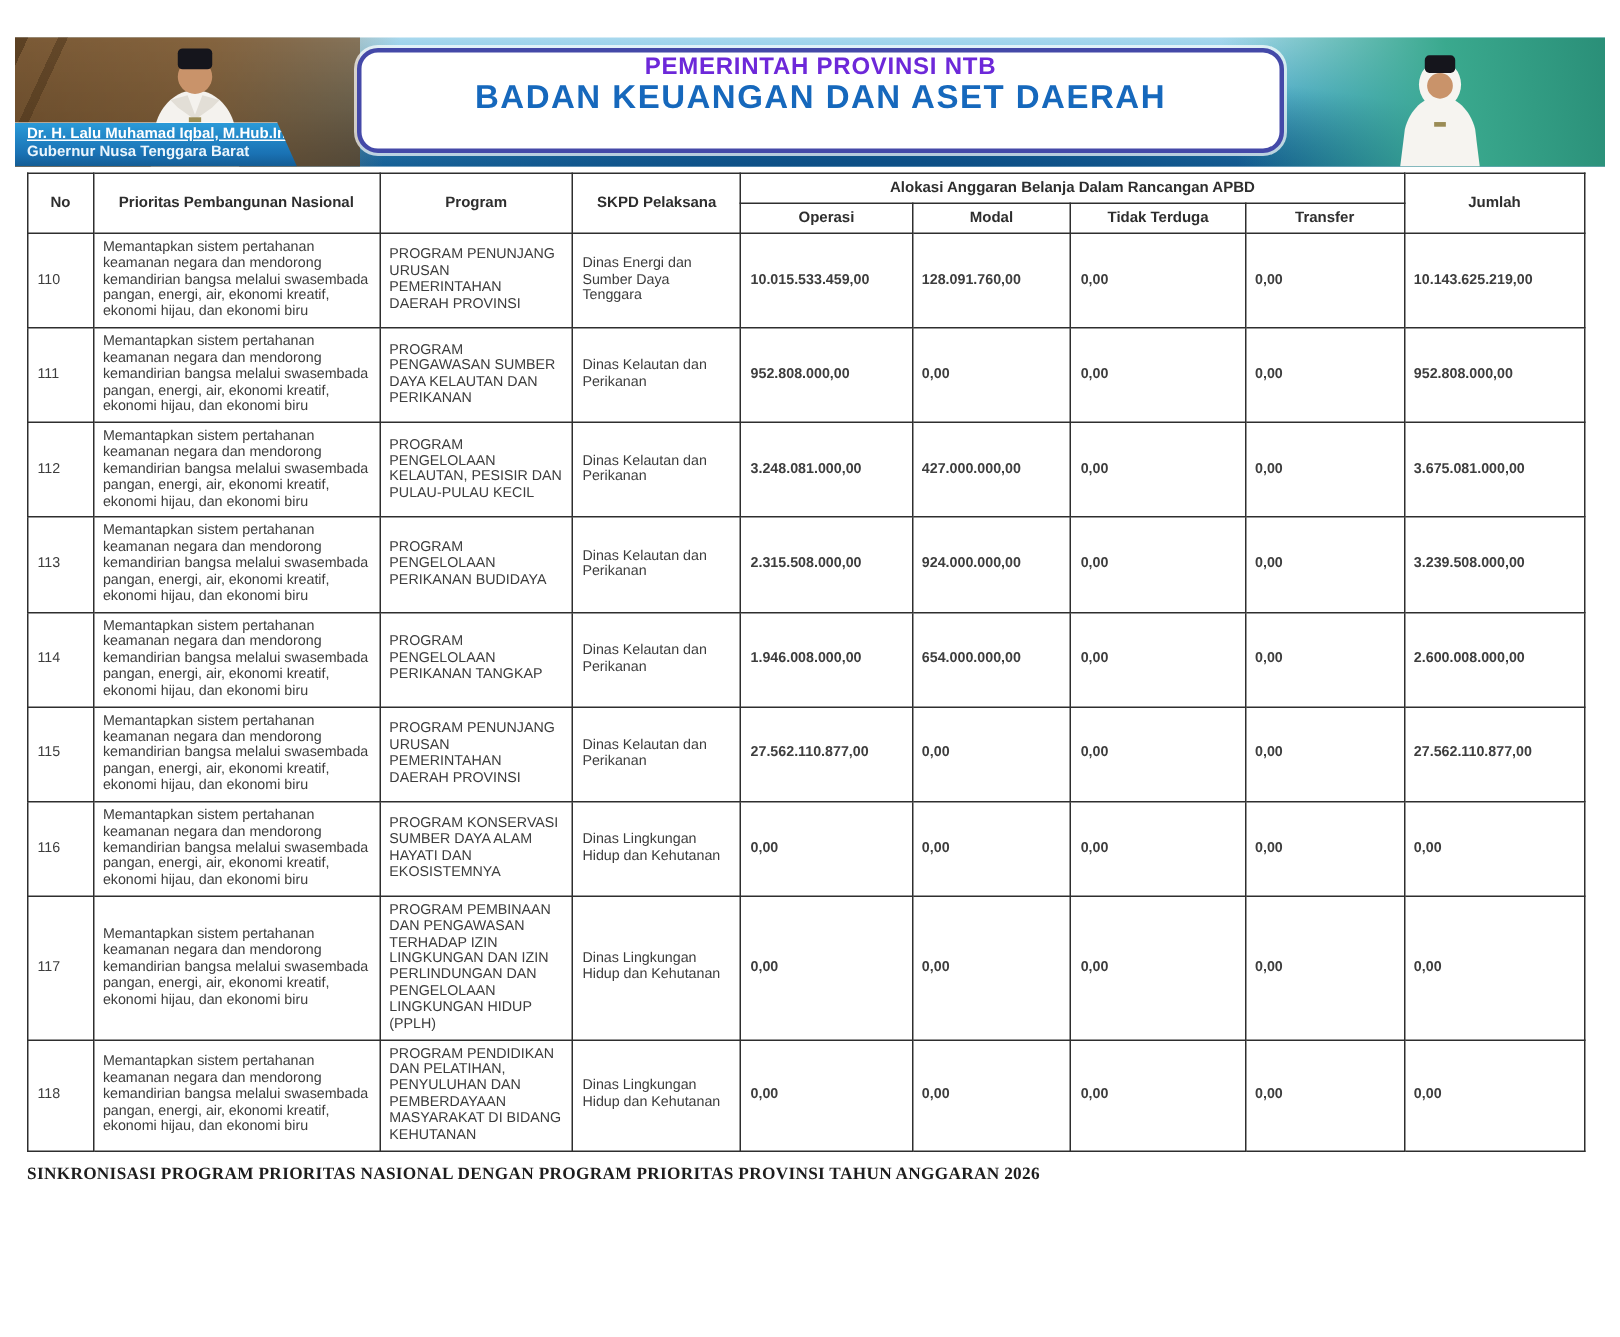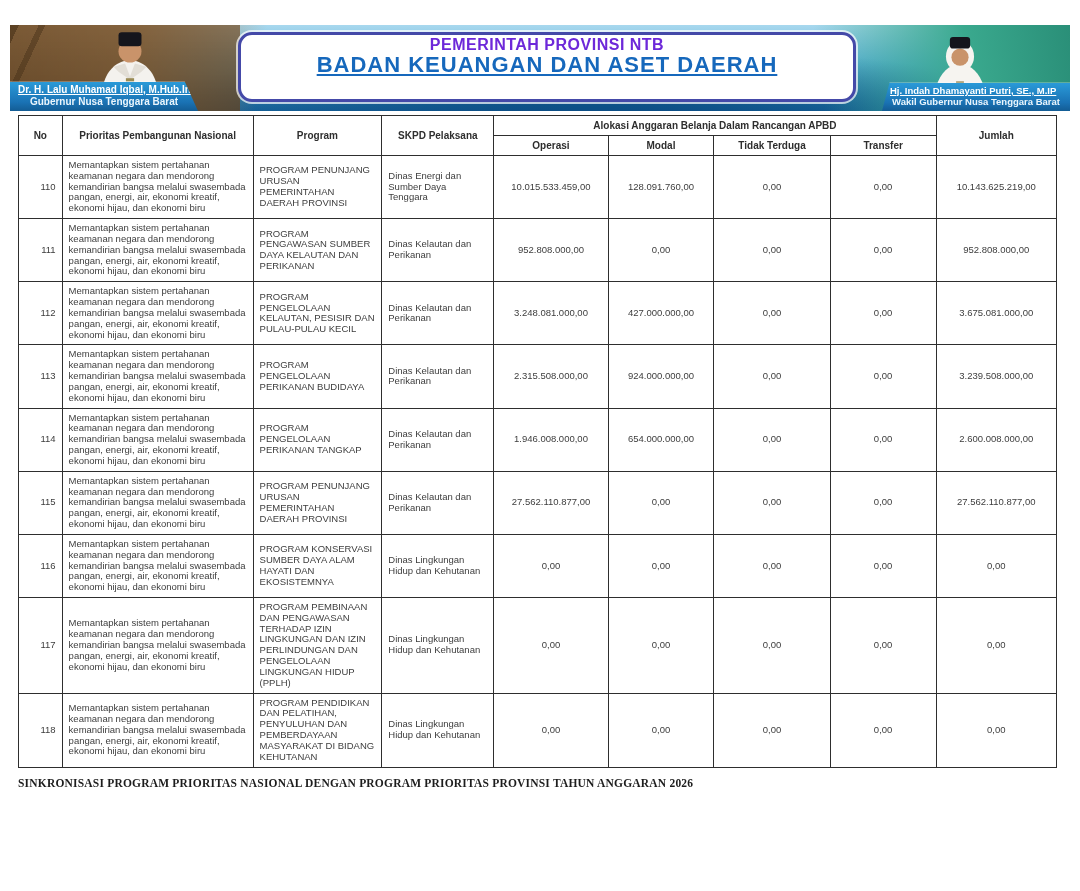--- a/index.html
+++ b/index.html
@@ -32,43 +32,43 @@
 
   .nameplate {
     position:absolute; bottom:0; z-index:5; padding:2px 8px 3px 8px;
     background:linear-gradient(180deg,#2a9ad8 0%,#1a72b4 70%,#135c94 100%);
     color:#fff; font-size:10px; font-weight:bold; line-height:1.22;
     box-shadow:0 -1px 0 #ffffff;
   }
   .nameplate-left { left:0; width:188px; clip-path:polygon(0 0, 93% 0, 100% 100%, 0 100%); }
   .nameplate-right { right:0; width:188px; font-size:9.5px; clip-path:polygon(4% 0, 100% 0, 100% 100%, 0 100%); }
   .nameplate .nm-name { text-decoration:underline; white-space:nowrap; }
-  .nameplate .nm-title { color:#eaf5fc; white-space:nowrap;text-align:center; }
+  .nameplate .nm-title { color:#eaf5fc; white-space:nowrap; }
 
   .letterhead-box {
     position:absolute; left:228px; right:214px; top:7px; height:70px; z-index:4;
     background:#ffffff; border:3px solid #4449a8; border-radius:14px;
     text-align:center; padding-top:2px; box-shadow:0 0 0 2px rgba(255,255,255,.7);
   }
   .lh-parent   { font-size:16px; font-weight:700; color:#6d28d9; letter-spacing:.5px; line-height:1.05; }
-  .lh-agency   { font-size:22px; font-weight:800; color:#1668bc; letter-spacing:1px; line-height:1.0;text-decoration:underline; }
+  .lh-agency   { font-size:22px; font-weight:800; color:#1668bc; letter-spacing:1px; line-height:1.0; }
   .lh-address  { font-size:11.5px; font-weight:700; color:#3a3a3a; line-height:1.18; }
   .lh-contact  { font-size:11.5px; font-weight:700; color:#3a3a3a; line-height:1.18; }
 
   
   table.budget {
     margin:4px 23px 0 18px; width:1039px; border-collapse:collapse; table-layout:fixed;
     font-size:9.5px; color:#3d3d3d;
   }
   table.budget th, table.budget td { border:1.5px solid #2e2e2e; background:#fff; }
   table.budget th { font-size:10px; font-weight:bold; color:#2e2e2e; padding:4px 3px; text-align:center; }
   table.budget td { padding:4px 6px; vertical-align:middle; line-height:1.14; }
-  td.td-no   { text-align:right; }
+  td.td-no   { text-align:left; }
   td.td-left { text-align:left; }
-  td.td-num  { text-align:center; padding-right:8px; white-space:nowrap; }
+  td.td-num  { text-align:left; padding-right:8px; white-space:nowrap;font-weight:bold; }
 
   
   .footer-caption {
     margin:9px 0 0 18px;
     font-family:Liberation Serif, serif; font-weight:bold;
     font-size:11.5px; letter-spacing:.2px; color:#1d1d1d;
   }
 </style>
 </head>
 <body>
@@ -95,24 +95,20 @@
     </svg>
 
     <div class="letterhead-box">
       <div class="lh-parent">PEMERINTAH PROVINSI NTB</div>
       <div class="lh-agency">BADAN KEUANGAN DAN ASET DAERAH</div>
     </div>
 
     <div class="nameplate nameplate-left">
       <div class="nm-name">Dr. H. Lalu Muhamad Iqbal, M.Hub.Int</div>
       <div class="nm-title">Gubernur Nusa Tenggara Barat</div>
-    </div>
-    <div class="nameplate nameplate-right">
-      <div class="nm-name">Hj. Indah Dhamayanti Putri, SE., M.IP</div>
-      <div class="nm-title">Wakil Gubernur Nusa Tenggara Barat</div>
     </div>
   </div>
 
   <table class="budget">
     <colgroup>
       <col style="width:4.2%">
         <col style="width:18.4%">
         <col style="width:12.4%">
       <col style="width:10.8%">
         <col style="width:11.0%">

